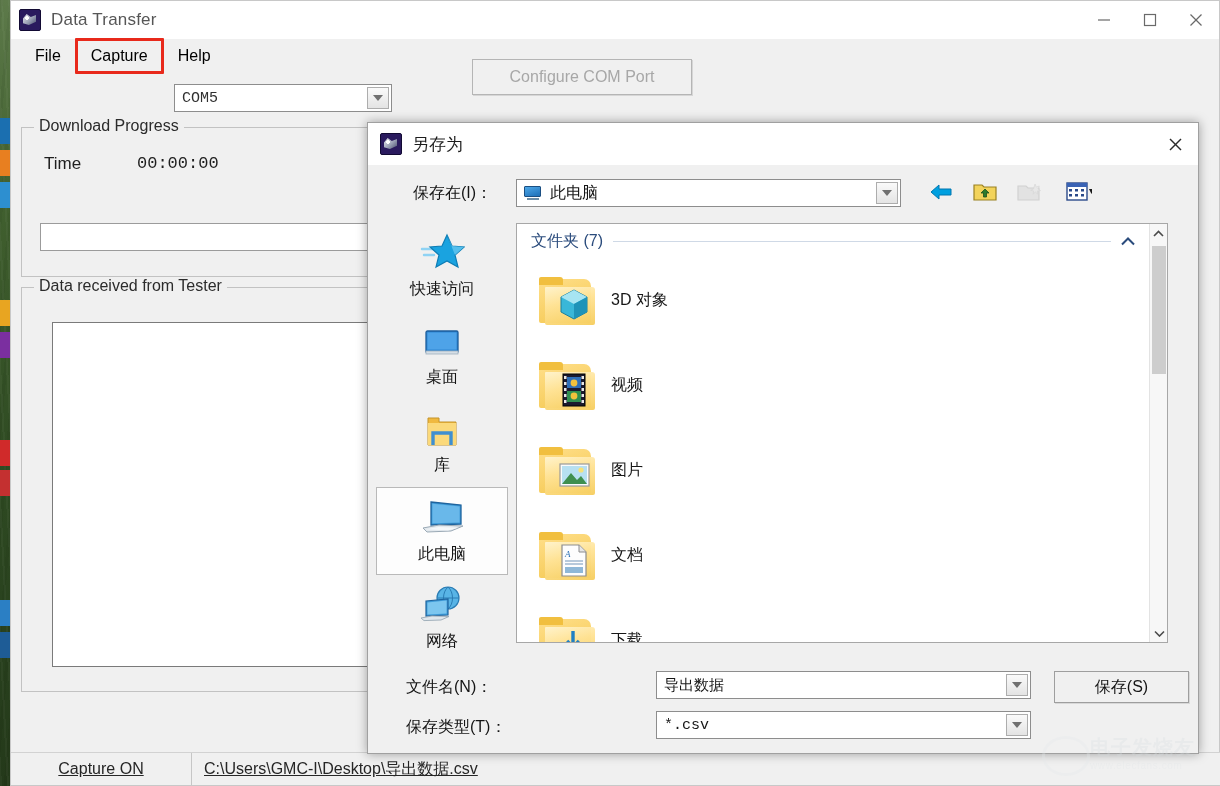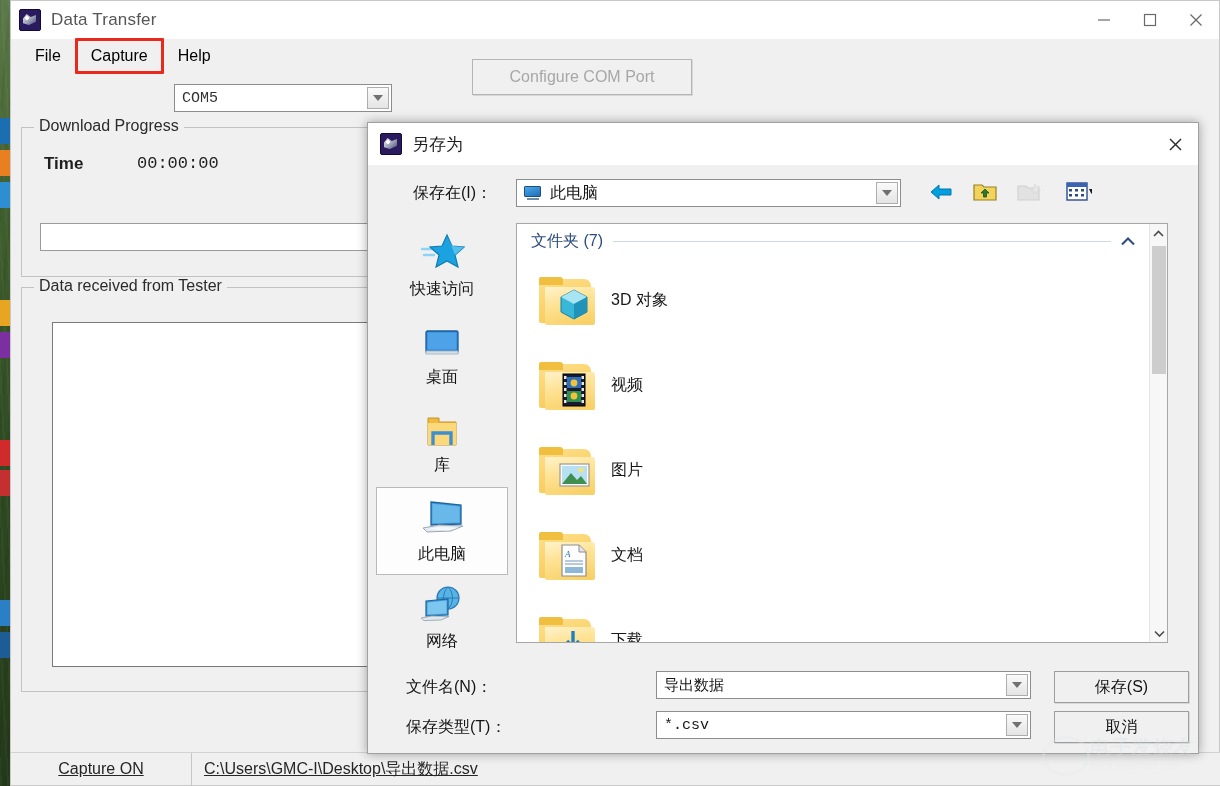--- a/index.html
+++ b/index.html
@@ -92,21 +92,21 @@
   }
   
   .groupbox{
     position:absolute;border:1px solid #c2c2c2;box-sizing:border-box;
   }
   .gb-title{
     position:absolute;top:-11px;left:12px;background:#f0f0f0;padding:0 5px;
     font-size:16px;color:#2b2b2b;white-space:nowrap;
   }
   #gb-download{left:10px;top:126px;width:360px;height:150px;}
-  #time-label{position:absolute;left:22px;top:26px;font-size:17px;color:#1f1f1f;font-weight:bold;}
+  #time-label{position:absolute;left:22px;top:26px;font-size:17px;color:#1f1f1f;}
   #time-value{position:absolute;left:115px;top:26px;font-size:17px;color:#1f1f1f;
     font-family:"Liberation Mono","DejaVu Sans Mono",monospace;}
   #progressbar{
     position:absolute;left:18px;top:95px;width:345px;height:28px;
     background:#fff;border:1px solid #9b9b9b;box-sizing:border-box;
   }
   #gb-data{left:10px;top:286px;width:360px;height:405px;}
   #data-textarea{
     position:absolute;left:30px;top:34px;width:335px;height:345px;
     background:#fff;border:1px solid #7a7a7a;box-sizing:border-box;
@@ -594,21 +594,20 @@
     </div>
     <div class="dbtn" style="left:686px;top:8px">保存(S)</div>
 
     <div class="f-label" style="left:38px;top:54px">保存类型(T)：</div>
     <div class="f-combo" style="left:288px;top:48px;width:375px">
       <span class="ftext mono">*.csv</span>
       <span class="arrowbox">
           <i class="tri-down"></i>
         </span>
     </div>
-    <div class="dbtn" style="left:686px;top:48px">取消</div>
   </div>
 </div>
 
 <div id="watermark">
   <div class="wlogo"></div>
   <div class="wtext">电子发烧友</div>
   <div class="wurl">www.elecfans.com</div>
 </div>
 
 </body></html>

